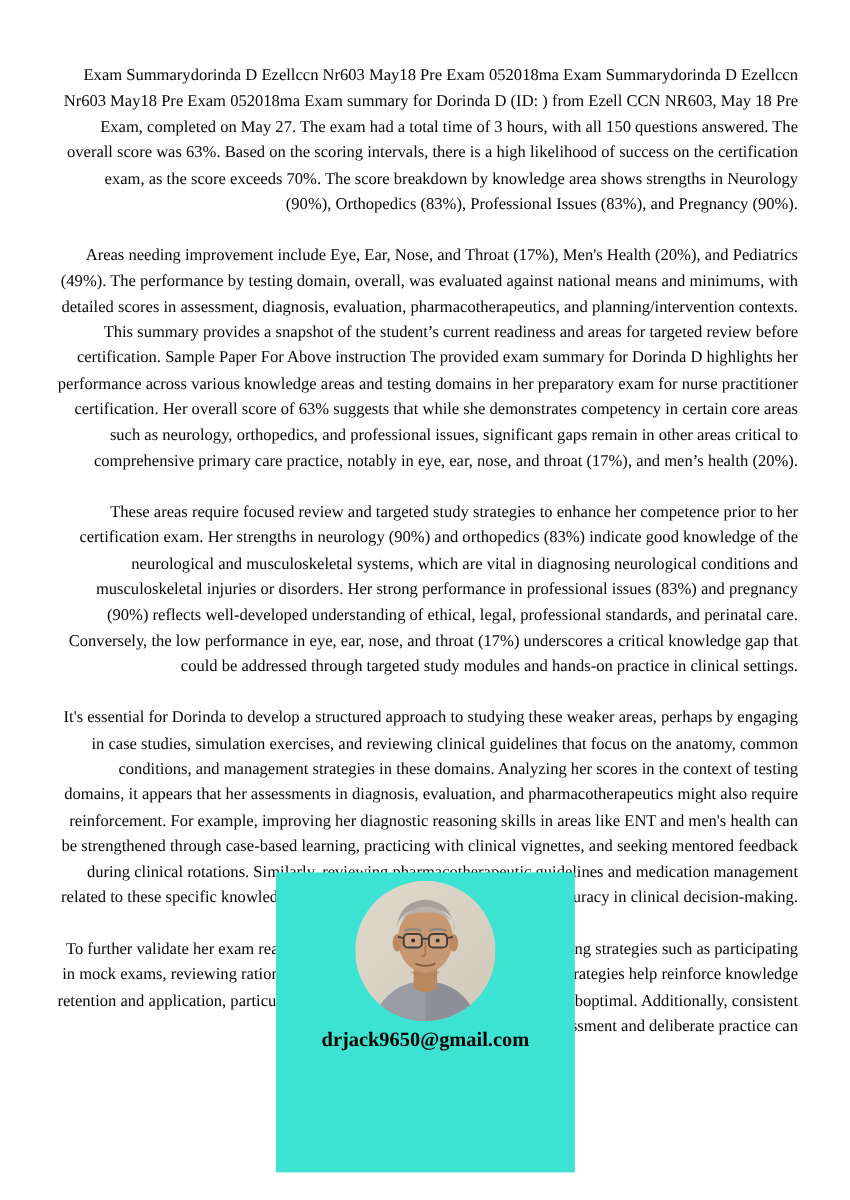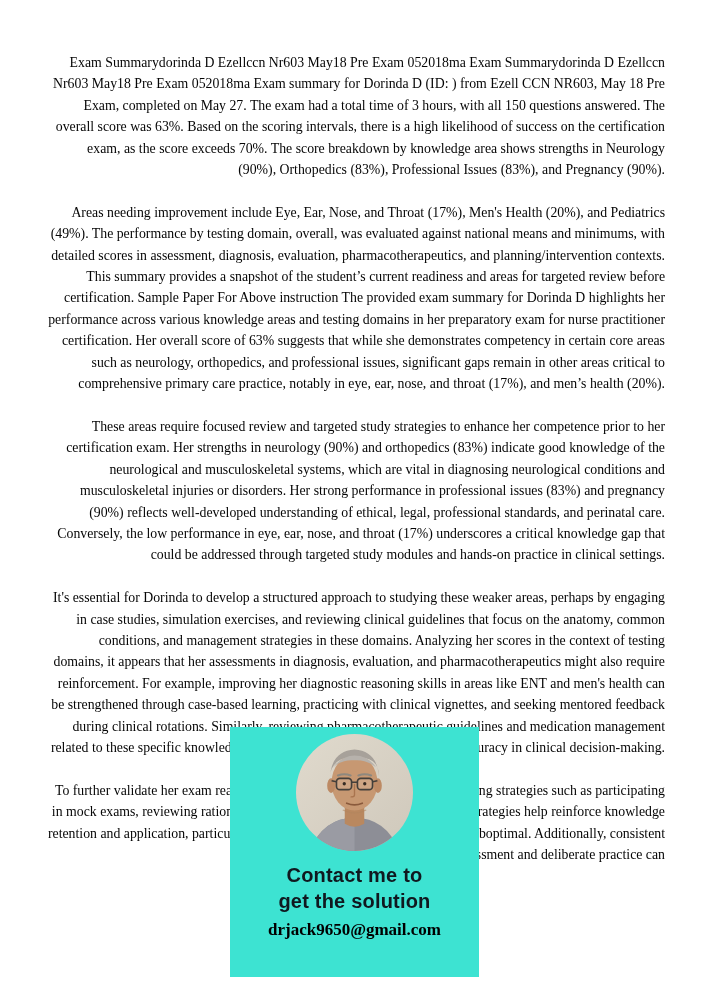--- a/index.html
+++ b/index.html
@@ -114,18 +114,14 @@
       <circle cx="49.5" cy="51" r="1.7" fill="#372c24"></circle>
       <circle cx="70.5" cy="51" r="1.7" fill="#372c24"></circle>
 
       <path d="M60 52 L60 62.5 Q60 64.5 56.5 64.5" stroke="#a9744e" stroke-width="1.4" fill="none" stroke-linecap="round"></path>
 
       <path d="M52 71 Q60 74.5 68 71" stroke="#8a5a3c" stroke-width="1.7" fill="none" stroke-linecap="round"></path>
 
       <path d="M48 78 Q60 84 72 78" stroke="#b1855f" stroke-width="1.2" fill="none" opacity="0.6"></path>
     </svg>
   </div>
-  <div class="headline">
-    <div>Contact me to</div>
-    <div>get the solution</div>
-  </div>
   <div class="email">drjack9650@gmail.com</div>
 </div>
 
 </body></html>

